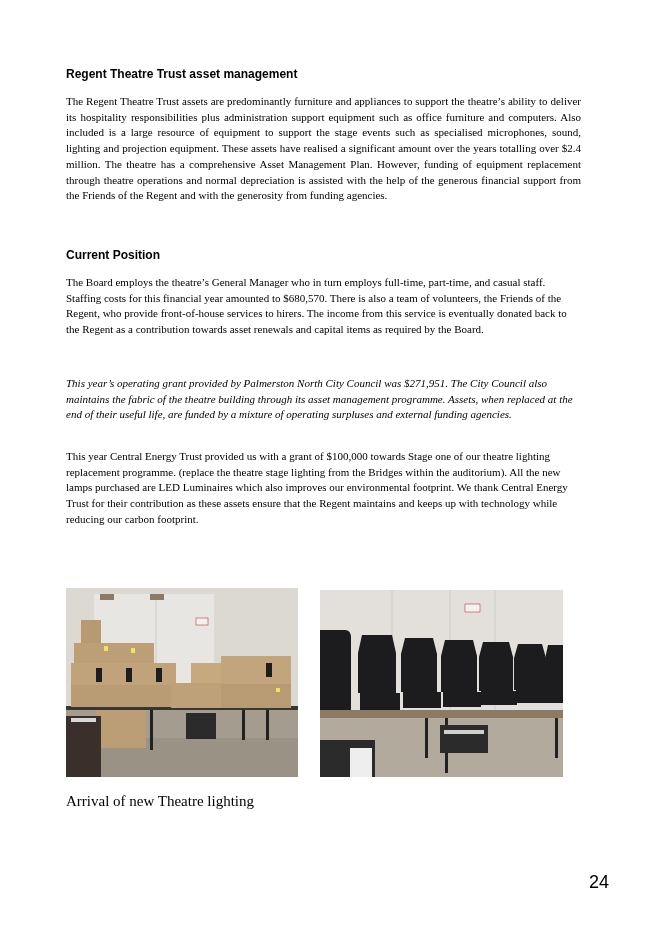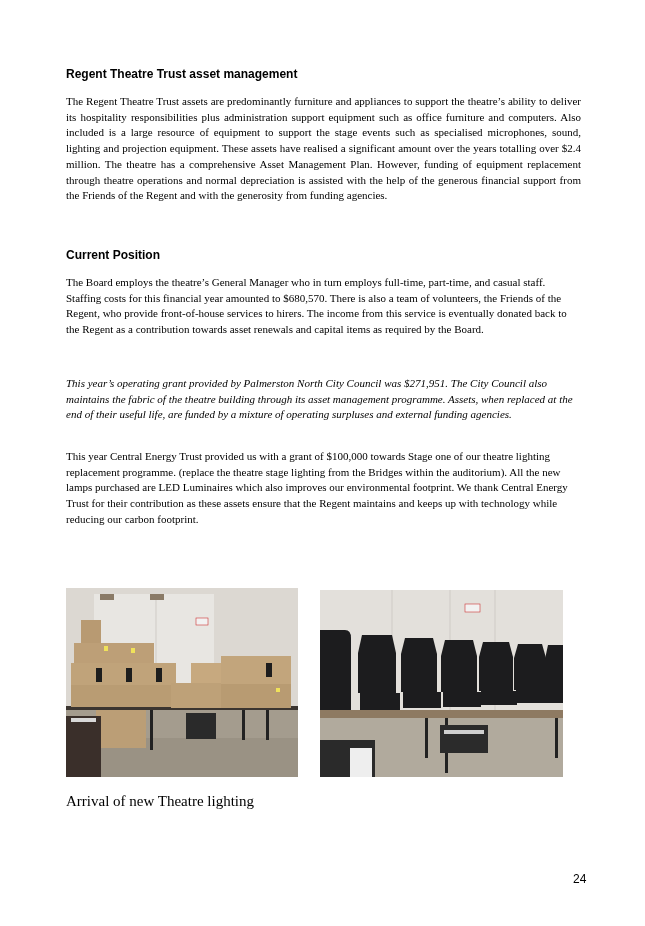--- a/index.html
+++ b/index.html
@@ -3,21 +3,21 @@
   <meta charset="utf-8">
   <style>
     html, body { margin: 0; padding: 0; background: #ffffff; }
     body { width: 645px; height: 926px; position: relative; overflow: hidden; color: #000; }
     .page { position: absolute; left: 0; top: 0; width: 536px; height: 926px; background: #fff; }
     .h { position: absolute; left: 66px; font-family: "Liberation Sans", sans-serif; font-weight: bold; font-size: 12px; line-height: 14px; }
     .p { position: absolute; left: 66px; width: 515px; font-family: "Liberation Serif", serif; font-size: 11px; line-height: 15.7px; }
     .justify { text-align: justify; text-align-last: left; }
     .photo { position: absolute; overflow: hidden; }
     .caption { position: absolute; left: 66px; top: 793px; font-family: "Liberation Serif", serif; font-size: 15px; line-height: 16px; }
-    .pagenum { position: absolute; left: 573px; top: 872px; font-family: "Liberation Sans", sans-serif; font-size: 12px; }
+    .pagenum { position: absolute; left: 589px; top: 872px; font-family: "Liberation Sans", sans-serif; font-size: 18px; }
   </style>
 </head>
 <body>
 
 <div class="page">
 
   <div class="h" style="top:67px;">Regent Theatre Trust asset management</div>
   <div class="p justify" style="top:94px;">The Regent Theatre Trust assets are predominantly furniture and appliances to support the theatre’s ability to deliver its hospitality responsibilities plus administration support equipment such as office furniture and computers.  Also included is a large resource of equipment to support the stage events such as specialised microphones, sound, lighting and projection equipment.  These assets have realised a significant amount over the years totalling over $2.4 million. The theatre has a comprehensive Asset Management Plan.  However, funding of equipment replacement through theatre operations and normal depreciation is assisted with the help of the generous financial support from the Friends of the Regent and with the generosity from funding agencies.</div>
 
   <div class="h" style="top:248px;text-align:center;">Current Position</div>

